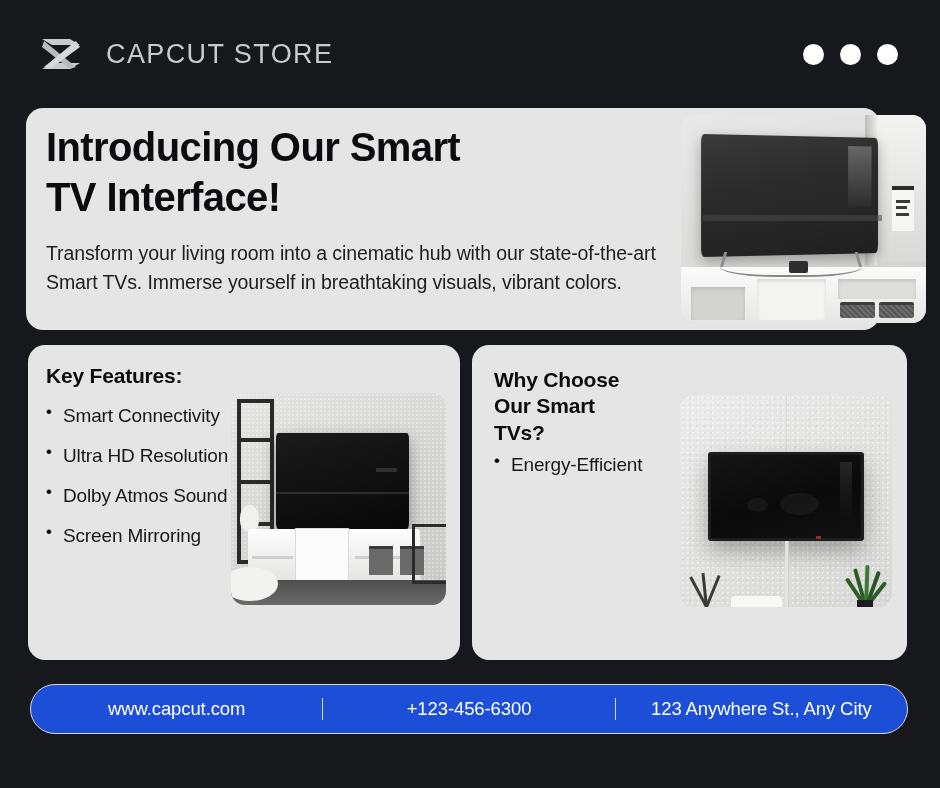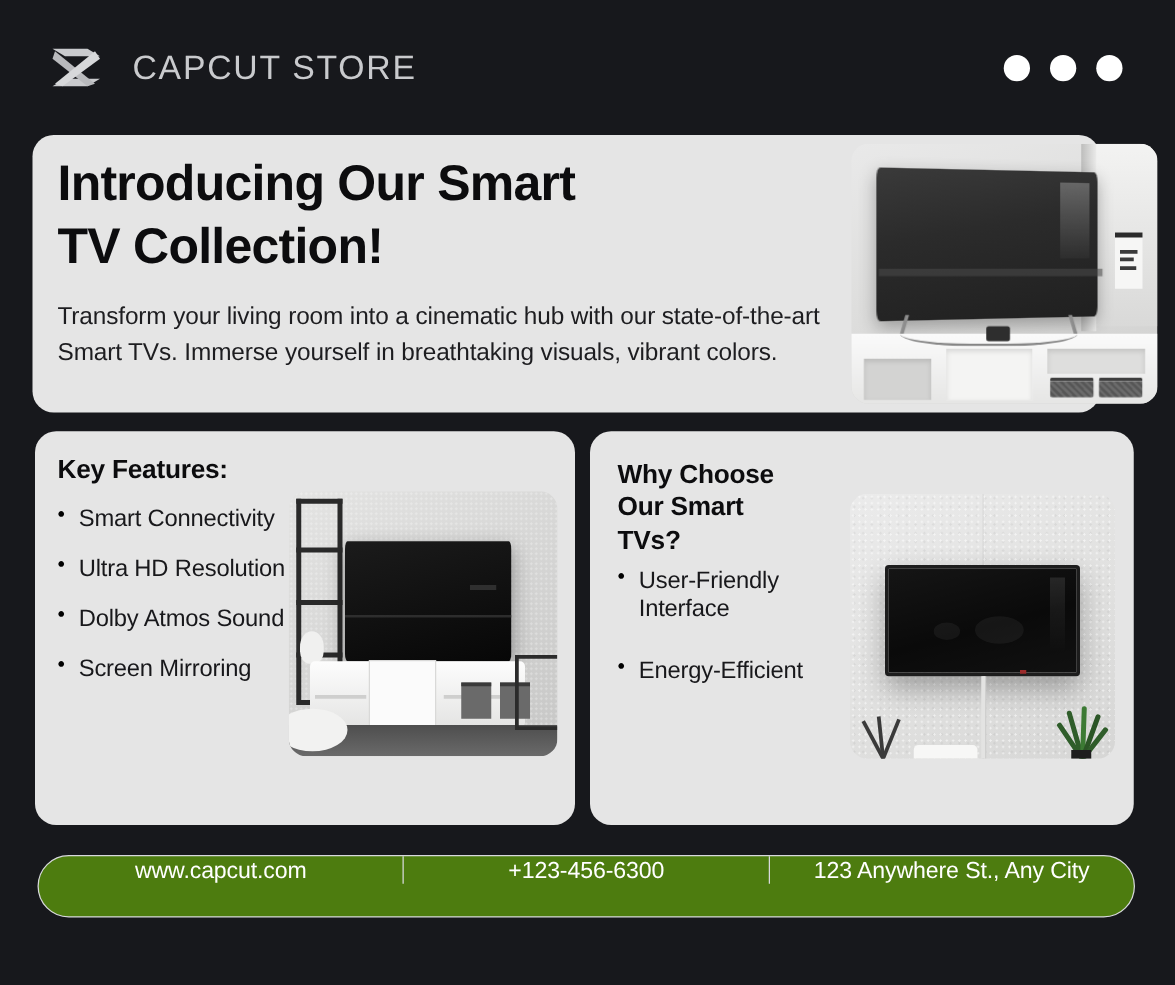--- a/index.html
+++ b/index.html
@@ -97,22 +97,22 @@
     position:absolute; left:208px; top:50px;
     width:212px; height:212px;
     border-radius:14px; overflow:hidden;
   }
 
   
   .footer{
     position:absolute; left:30px; top:684px; width:878px; height:50px;
     border:1.6px solid #d8d9dc;
     border-radius:25px;
-    display:flex; align-items:flex-start;
-    background:#4d7c0f;
+    display:flex; align-items:center;
+    background:#1d4ed8;
   }
   .footer-cell{
     flex:1 1 0; display:flex; align-items:center; justify-content:center;
     color:#ffffff; font-size:18.5px; letter-spacing:-0.1px;
   }
   .footer-cell + .footer-cell{ border-left:1.6px solid #d8d9dc; }
 
   
   .scene{ width:100%; height:100%; position:relative; overflow:hidden; }
 
@@ -261,21 +261,21 @@
     <span class="dot"></span>
     <span class="dot"></span>
     <span class="dot"></span>
   </div>
 </div>
 
 <div class="card hero">
   <div class="hero-text">
     <h1 class="hero-title">
       <span>Introducing Our Smart</span><br>
-      <span>TV Collection!</span>
+      <span>TV Interface!</span>
     </h1>
     <p class="hero-body">Transform your living room into a cinematic hub with our state-of-the-art Smart TVs. Immerse yourself in breathtaking visuals, vibrant colors.</p>
   </div>
 
   <div class="hero-photo">
     <div class="scene s1">
       <div class="wall-r"></div>
       <div class="doorframe"></div>
       <div class="label">
           <i></i>
@@ -343,21 +343,20 @@
 </div>
 
 <div class="card feat-right">
   <div class="right-inner">
     <h2 class="card-h">
       <span>Why Choose</span><br>
       <span>Our Smart</span><br>
       <span>TVs?</span>
     </h2>
     <ul class="bullets">
-      <li>User-Friendly Interface</li>
       <li>Energy-Efficient</li>
     </ul>
   </div>
 
   <div class="right-photo">
     <div class="scene s3">
       <div class="panelseam"></div>
       <div class="tv3">
         <em></em>
           <em class="b"></em>

